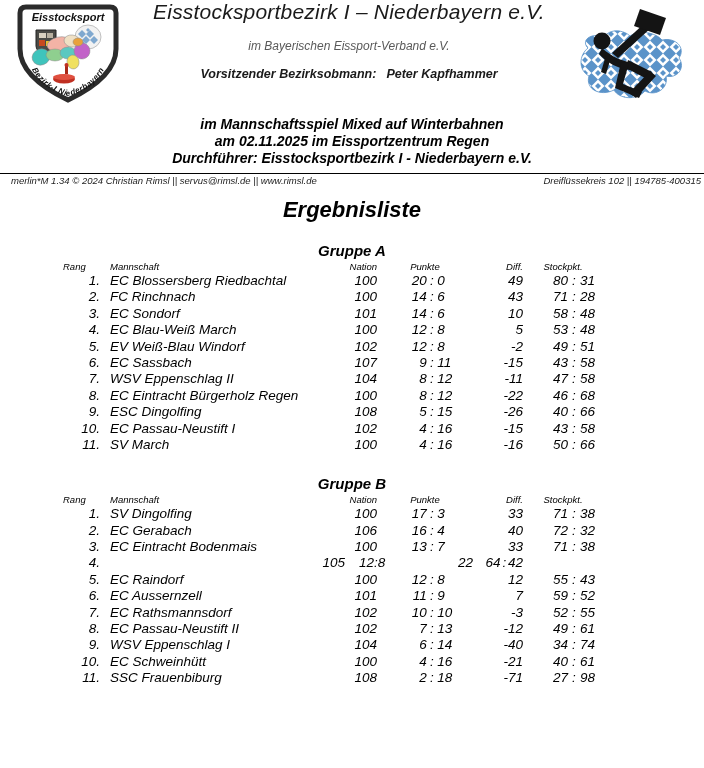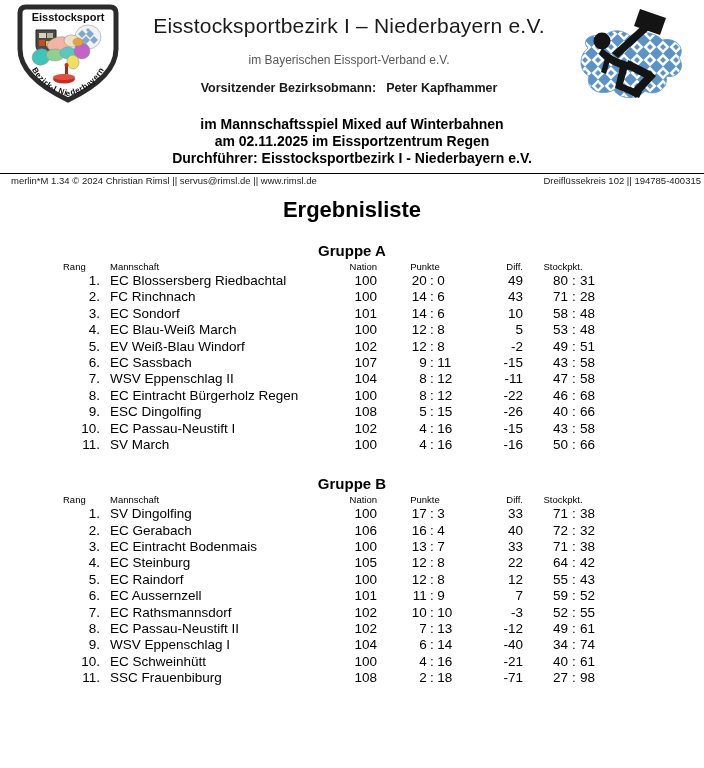--- a/index.html
+++ b/index.html
@@ -1,24 +1,24 @@
 <!DOCTYPE html>
 <html><head>
 <meta charset="utf-8">
 <style>
   html,body{margin:0;padding:0;background:#fff;}
   body{width:704px;height:768px;overflow:hidden;font-family:"Liberation Sans",sans-serif;color:#000;}
-  #doc{position:relative;width:704px;height:768px;background:#fff;}
+  #doc{position:relative;width:704px;height:768px;background:#fff;font-style:italic;}
 
   
   .header{position:relative;height:112px;}
   .logo-left{position:absolute;left:16px;top:4px;width:104px;height:100px;}
   .logo-right{position:absolute;left:572px;top:8px;width:118px;height:95px;}
   .head-center{position:absolute;left:120px;right:126px;top:0;text-align:center;}
-  .org-title{font-size:21px;font-weight:normal;letter-spacing:.2px;margin-top:14px;color:#1a1a1a;}
+  .org-title{font-size:21px;font-weight:normal;letter-spacing:.2px;color:#1a1a1a;}
   .org-sub{font-size:12px;color:#595959;margin-top:15px;}
   .chairman{font-size:12.5px;color:#1a1a1a;font-weight:600;margin-top:14px;}
   .chairman .nm{margin-left:10px;}
 
   
   .event{margin-top:4px;text-align:center;font-weight:bold;font-size:14px;line-height:17px;color:#000;}
 
   .rule{border-top:1.5px solid #000;margin-top:6px;}
   .meta{display:flex;justify-content:space-between;font-size:9.5px;color:#222;padding:1px 3px 0 11px;}
 
@@ -403,21 +403,20 @@
             </span>
             <span class="c-diff">33</span>
             <span class="c-stock">
               <span class="pl">71</span>
               <span class="pc">:</span>
               <span class="pr">38</span>
             </span>
           </div>
           <div class="trow">
             <span class="c-rang">4.</span>
-            <span class="c-team">EC Steinburg</span>
             <span class="c-nation">105</span>
             <span class="c-punkte">
               <span class="pl">12</span>
               <span class="pc">:</span>
               <span class="pr">8</span>
             </span>
             <span class="c-diff">22</span>
             <span class="c-stock">
               <span class="pl">64</span>
               <span class="pc">:</span>

